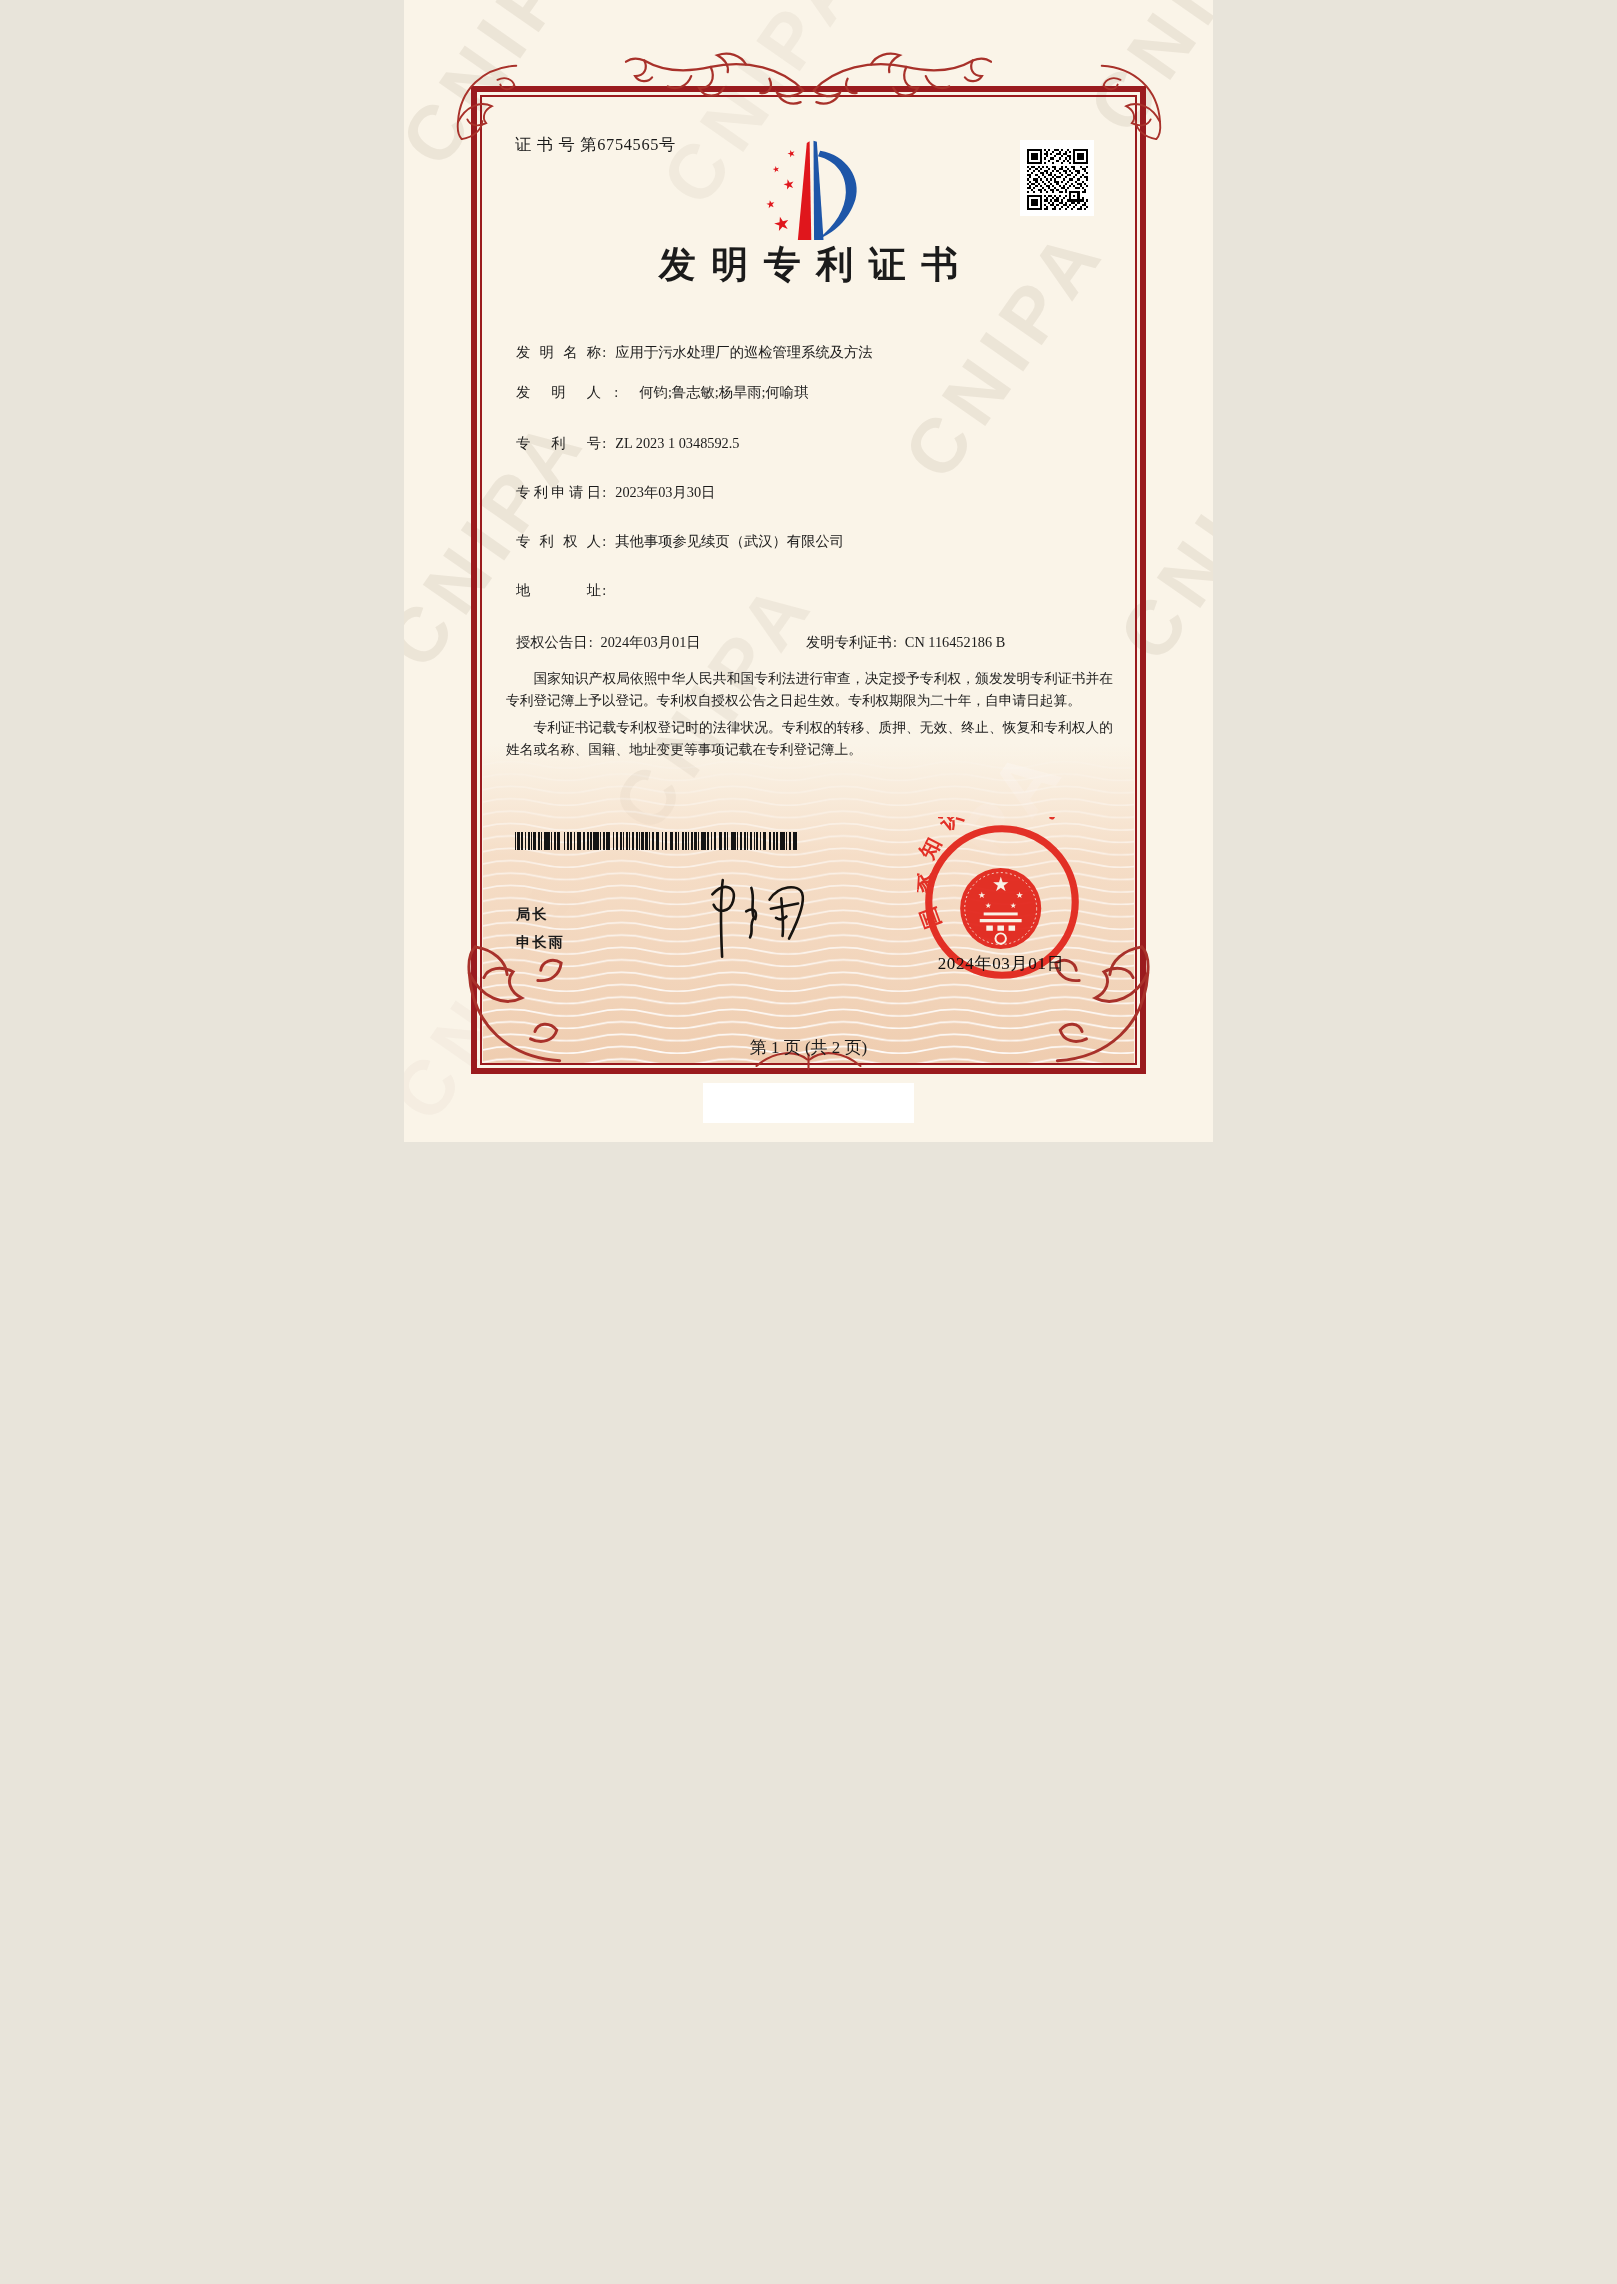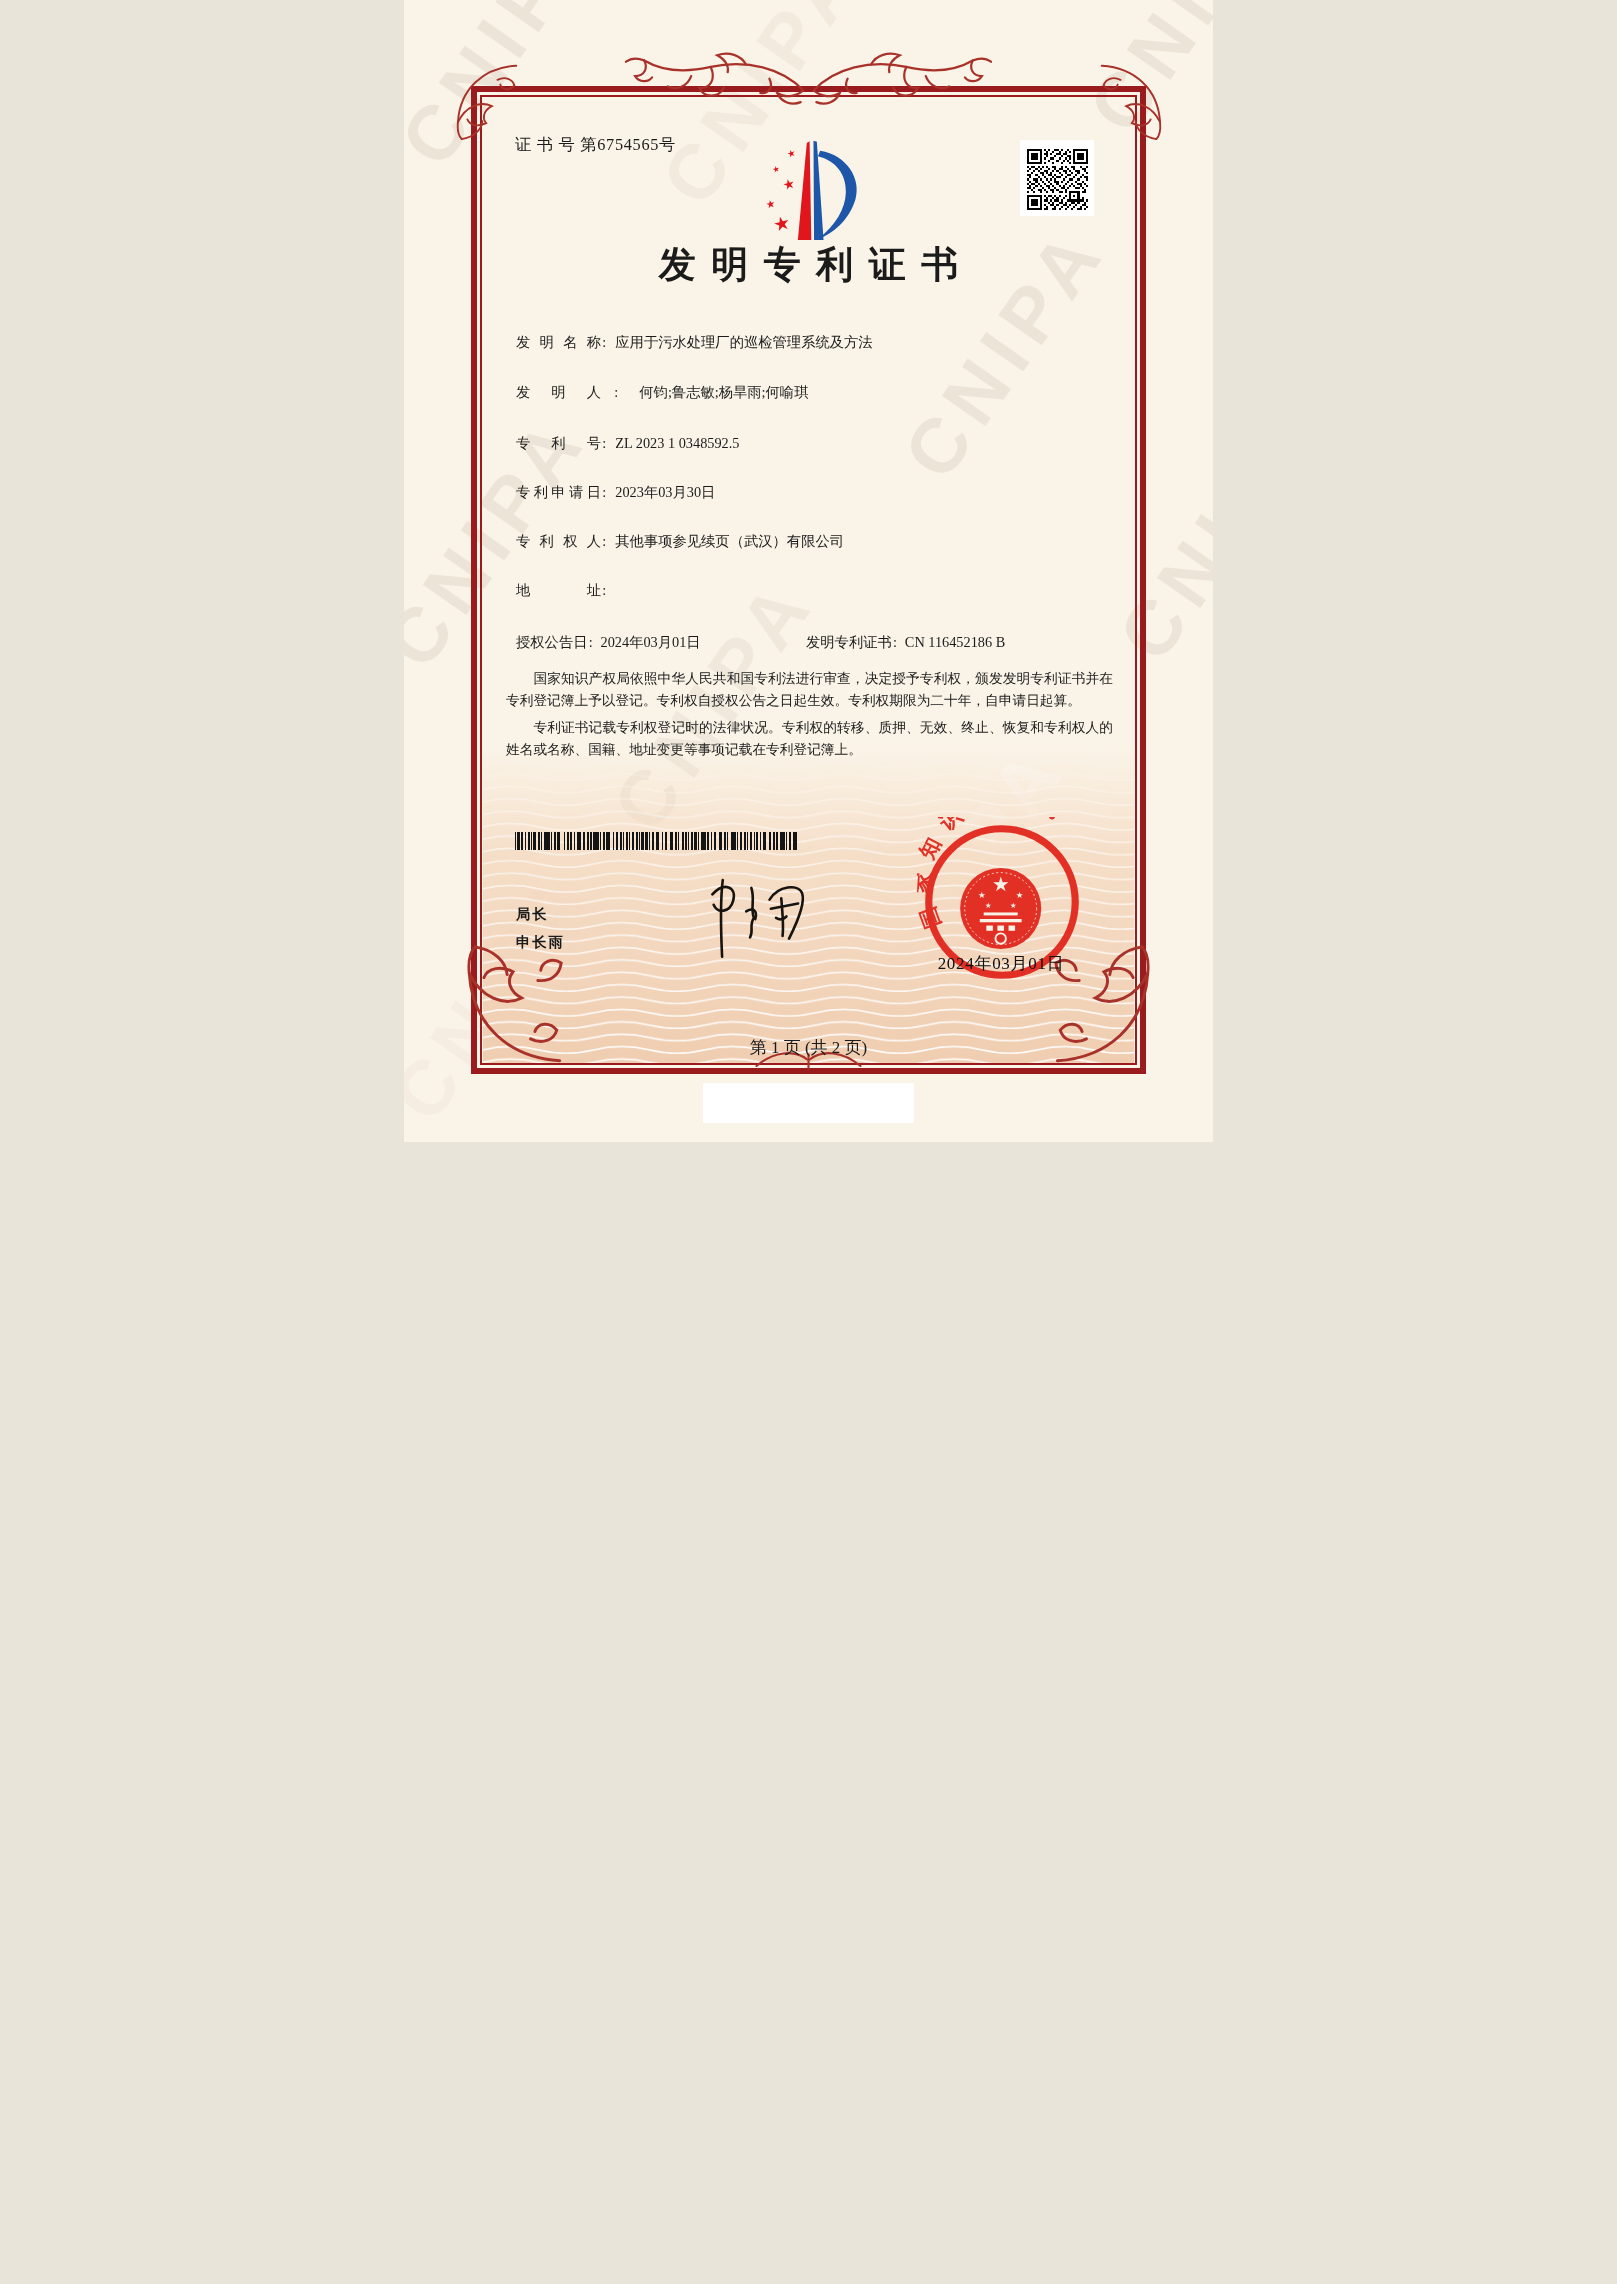--- a/index.html
+++ b/index.html
@@ -38,21 +38,21 @@
   .qr-box svg{position:absolute; left:6.5px; top:9px;}
   .doc-title{
     position:absolute; z-index:5; left:0; width:100%; top:240px; text-align:center;
     font-size:37px; font-weight:bold; letter-spacing:0.42em; padding-left:0.42em; box-sizing:border-box;
   }
   
   .frow{position:absolute; z-index:5; left:112px; font-size:14.3px; line-height:1.35; display:flex; align-items:flex-start;}
   .flabel{display:inline-block; width:85px; text-align:justify; text-align-last:justify; flex:none;}
   .fcolon{flex:none; margin:0 9px 0 1.3px;}
   .fvalue{display:inline-block; max-width:417px;}
-  .frow-name  {top:333px;align-items:center;}
+  .frow-name  {top:343px;align-items:center;}
   .frow-inv   {top:383px;gap:12px;}
   .frow-patno {top:434px;}
   .frow-appdate{top:483px;}
   .frow-owner {top:532px;}
   .frow-addr  {top:581px;}
   .frow-addr .fvalue{width:387px; line-height:2.3; margin-top:-6.5px;}
   .grant-row{position:absolute; z-index:5; top:633px; left:112px; width:617px; font-size:14.3px;}
   .grant-cell{position:absolute; top:0; white-space:nowrap;}
   .grant-cell .fcolon{margin:0 7.8px 0 1.3px;}
   .gc2{left:290px;}

